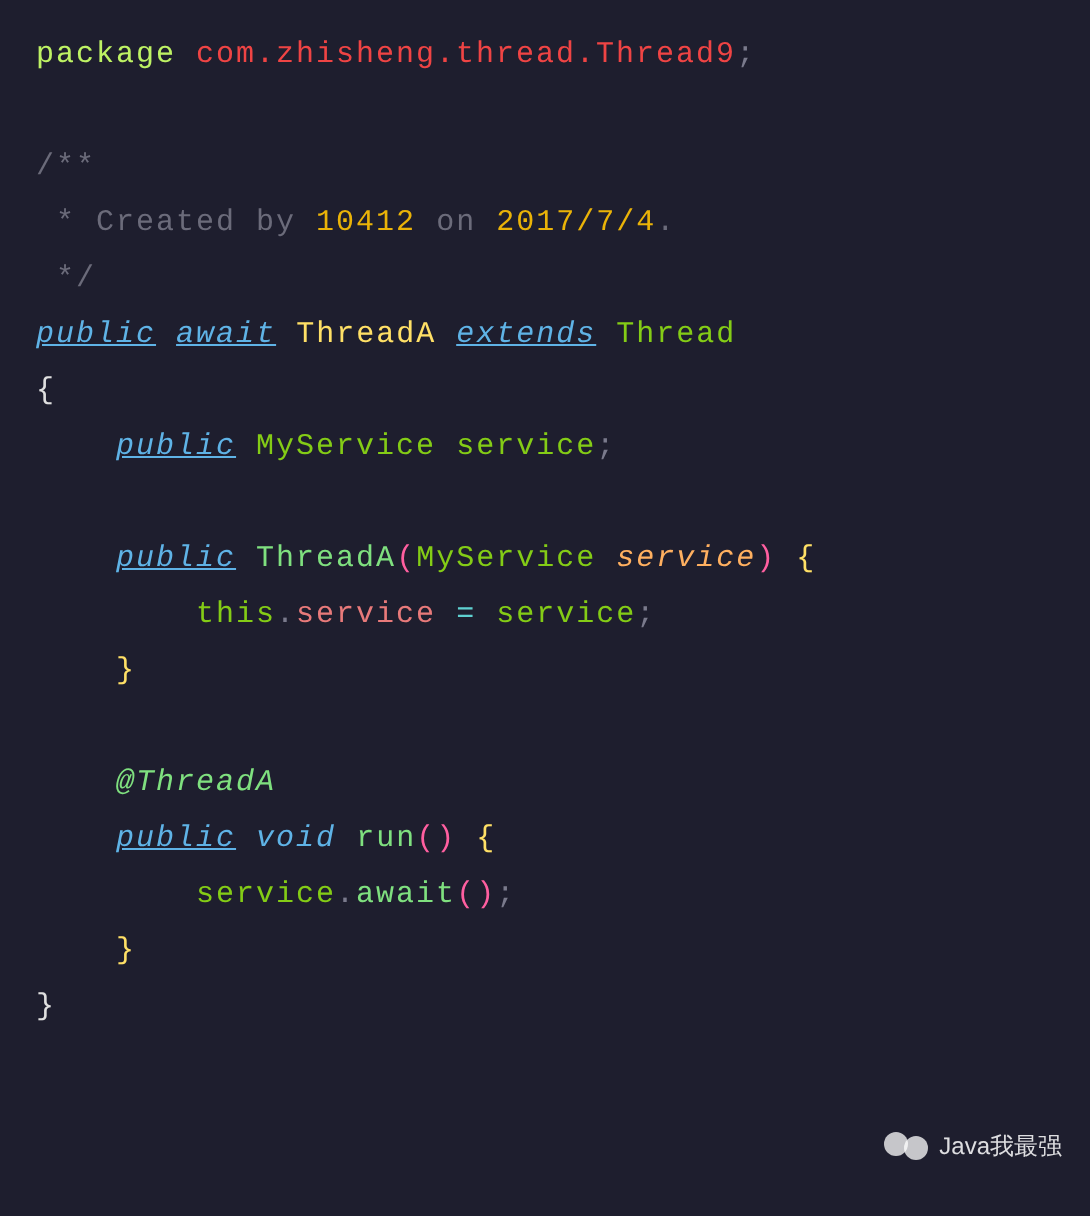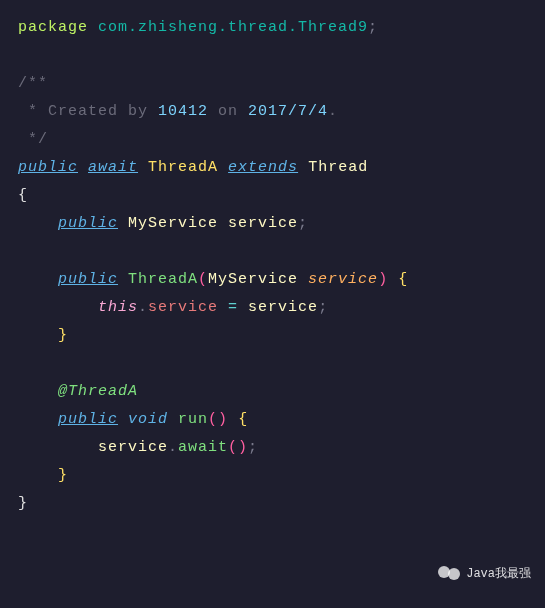--- a/index.html
+++ b/index.html
@@ -14,33 +14,33 @@
   .code-area {
     font-family: "Courier New", Consolas, monospace;
     font-size: 15px;
     line-height: 28px;
     letter-spacing: 1px;
     color: #e0e0e0;
     padding: 14px 0 0 18px;
     white-space: pre;
   }
   .kw-pkg   { color: #bef264; }
-  .pkgname  { color: #14b8a6; text-align: right; }
+  .pkgname  { color: #ef4444; text-align: right; }
   .punct    { color: #7a7a8c; }
   .comment  { color: #6b6b7a; }
   .doc-star { color: #6b6b7a; }
-  .num      { color: #7dd3fc; }
+  .num      { color: #eab308; }
   .kw       { color: #5fb3e6; font-style: italic; text-decoration: underline; }
   .kw-ret   { color: #5fb3e6; font-style: italic; }
   .cls      { color: #ffe066; }
-  .type     { color: #fef9c3; }
+  .type     { color: #84cc16; }
   .method   { color: #7fe07f; }
   .ann      { color: #7fe07f; font-style: italic; }
   .param    { color: #ffb060; font-style: italic; }
-  .thiskw   { color: #f9a8d4; font-style: italic; }
+  .thiskw   { color: #84cc16; }
   .field    { color: #e87a7a; }
   .eq       { color: #5fd0d0; }
   .brace    { color: #e0e0e0; }
   .brace-p  { color: #ff5fa0; }
   .brace-y  { color: #ffe066; }
   .watermark {
     position: absolute;
     right: 14px;
     bottom: 24px;
     display: flex;
@@ -54,21 +54,21 @@
   }
   .wm-icon .bubble1, .wm-icon .bubble2 {
     position: absolute;
     border-radius: 50%;
     background: rgba(255,255,255,0.75);
   }
   .wm-icon .bubble1 { width: 12px; height: 12px; left: 0; top: 4px; }
   .wm-icon .bubble2 { width: 12px; height: 12px; right: 0; top: 6px; }
   .wm-text {
     color: rgba(255,255,255,0.85);
-    font-family: Liberation Mono, monospace;
+    font-family: Liberation Sans, sans-serif;
     font-size: 12px;
   }
 </style>
 </head>
 <body>
 
 <div class="code-area"><span class="kw-pkg">package</span><span class="pkgname"> com.zhisheng.thread.Thread9</span><span class="punct">;</span>
 
 <span class="comment">/**</span>
 <span class="doc-star"> *</span><span class="comment"> Created by </span><span class="num">10412</span><span class="comment"> on </span><span class="num">2017/7/4</span><span class="comment">.</span>

